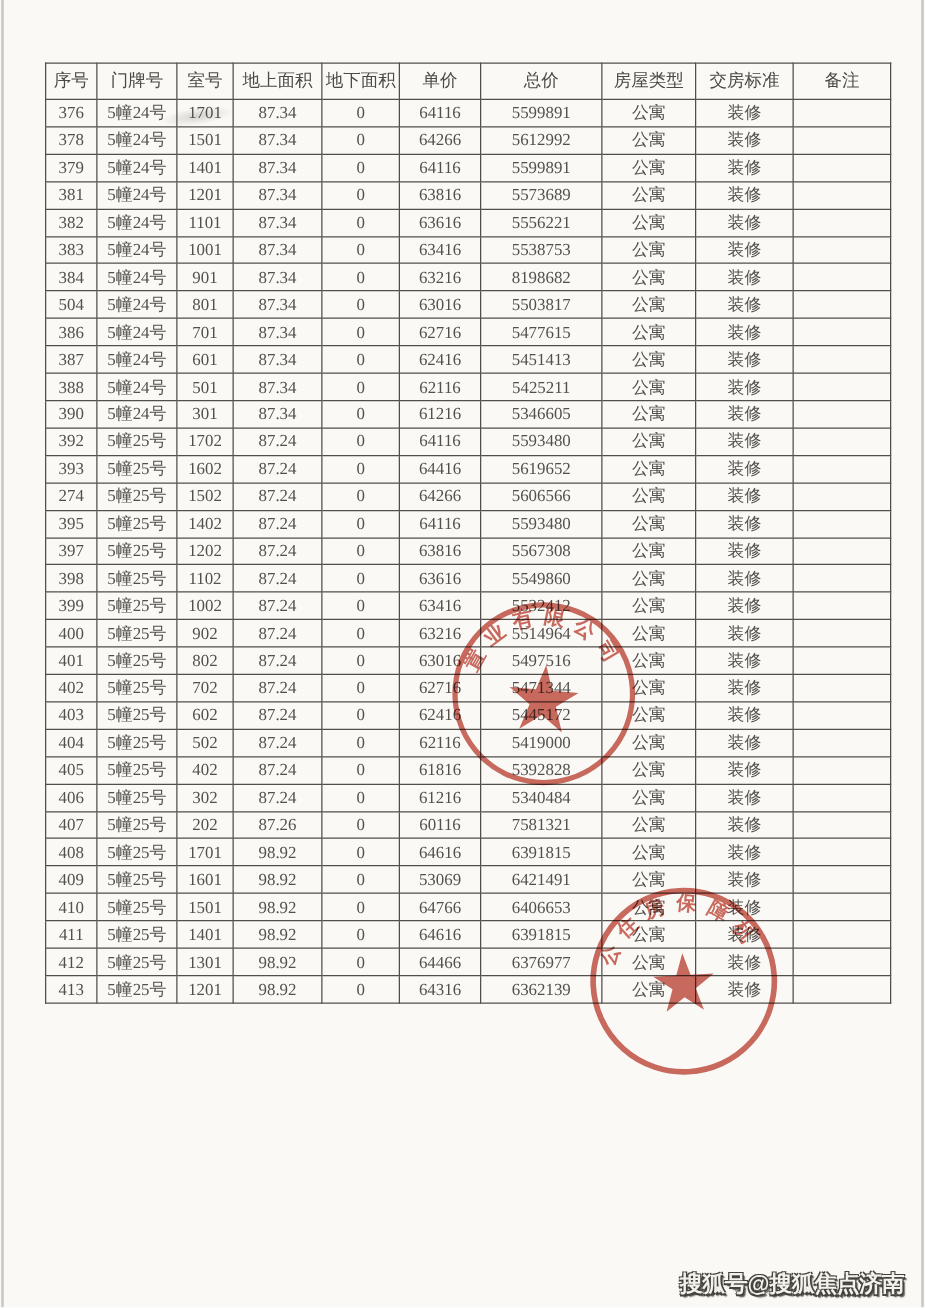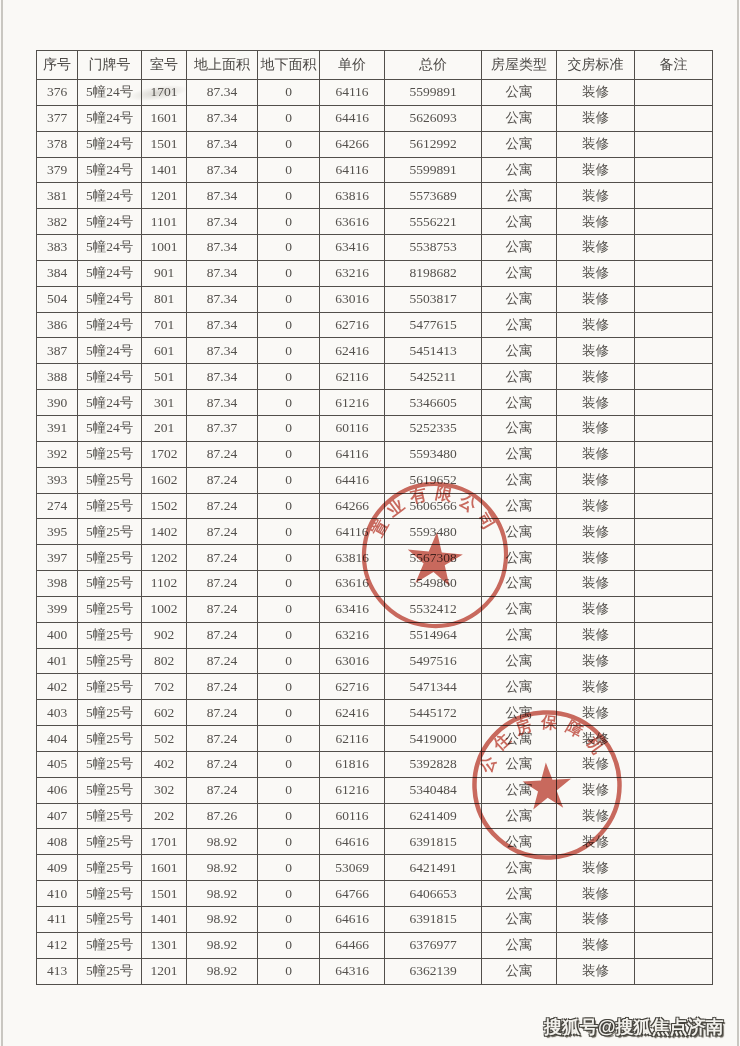--- a/index.html
+++ b/index.html
@@ -10,21 +10,21 @@
     overflow:hidden;
     font-family:"Liberation Serif","DejaVu Serif",serif;
   }
   .page-edge{position:absolute;top:0;bottom:0;width:2px;background:rgba(110,105,95,.35);}
   .page-edge.left{left:1px;}
   .page-edge.right{right:1px;}
   .smudge{position:absolute;left:128px;top:86px;width:60px;height:14px;border-radius:50%;
     background:radial-gradient(ellipse,rgba(120,115,105,.28),rgba(120,115,105,0) 70%);transform:rotate(-8deg);}
   table.price-table{
     position:absolute;left:36px;top:50px;
-    width:676px;height:935px;
+    width:676px;height:753px;
     border-collapse:collapse;table-layout:fixed;
     background:transparent;
   }
   .price-table th,.price-table td{
     border:1.6px solid #524f4b;
     text-align:center;vertical-align:middle;
     padding:0;
     color:#53504c;
     font-size:13.5px;
     font-weight:normal;
@@ -86,32 +86,20 @@
           <td>1701</td>
           <td>87.34</td>
           <td>0</td>
           <td>64116</td>
           <td>5599891</td>
           <td>公寓</td>
           <td>装修</td>
           <td></td>
         </tr>
         <tr>
-          <td>377</td>
-          <td>5幢24号</td>
-          <td>1601</td>
-          <td>87.34</td>
-          <td>0</td>
-          <td>64416</td>
-          <td>5626093</td>
-          <td>公寓</td>
-          <td>装修</td>
-          <td></td>
-        </tr>
-        <tr>
           <td>378</td>
           <td>5幢24号</td>
           <td>1501</td>
           <td>87.34</td>
           <td>0</td>
           <td>64266</td>
           <td>5612992</td>
           <td>公寓</td>
           <td>装修</td>
           <td></td>
@@ -230,32 +218,20 @@
           <td>301</td>
           <td>87.34</td>
           <td>0</td>
           <td>61216</td>
           <td>5346605</td>
           <td>公寓</td>
           <td>装修</td>
           <td></td>
         </tr>
         <tr>
-          <td>391</td>
-          <td>5幢24号</td>
-          <td>201</td>
-          <td>87.37</td>
-          <td>0</td>
-          <td>60116</td>
-          <td>5252335</td>
-          <td>公寓</td>
-          <td>装修</td>
-          <td></td>
-        </tr>
-        <tr>
           <td>392</td>
           <td>5幢25号</td>
           <td>1702</td>
           <td>87.24</td>
           <td>0</td>
           <td>64116</td>
           <td>5593480</td>
           <td>公寓</td>
           <td>装修</td>
           <td></td>
@@ -416,21 +392,21 @@
           <td>装修</td>
           <td></td>
         </tr>
         <tr>
           <td>407</td>
           <td>5幢25号</td>
           <td>202</td>
           <td>87.26</td>
           <td>0</td>
           <td>60116</td>
-          <td>6241409</td>
+          <td>7581321</td>
           <td>公寓</td>
           <td>装修</td>
           <td></td>
         </tr>
         <tr>
           <td>408</td>
           <td>5幢25号</td>
           <td>1701</td>
           <td>98.92</td>
           <td>0</td>

